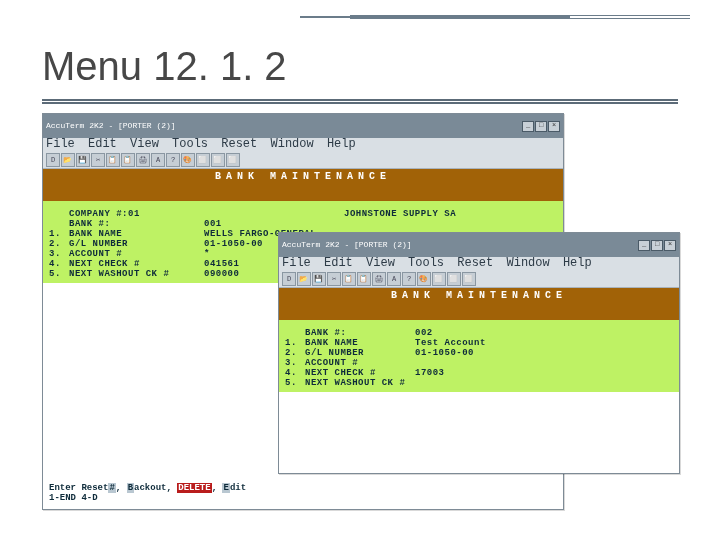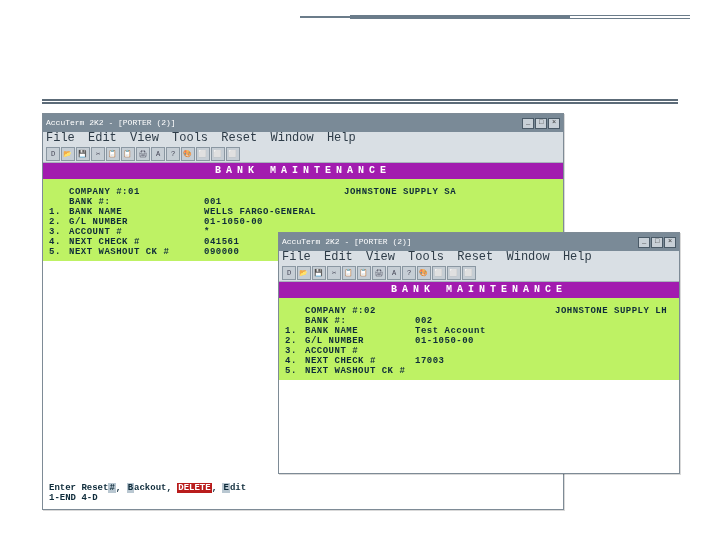--- a/index.html
+++ b/index.html
@@ -4,45 +4,46 @@
 <style>
   html,body{margin:0;padding:0;width:720px;height:540px;background:#fff;overflow:hidden;font-family:"Segoe UI",Arial,sans-serif}
   .slide{position:relative;width:720px;height:540px}
   .accent-top{position:absolute;left:350px;top:0;width:340px;height:15px;border-bottom:4px double #6b7c8a}
   .accent-top2{position:absolute;left:300px;top:8px;width:270px;height:8px;border-bottom:2px solid #6b7c8a}
   .slide-title{position:absolute;left:42px;top:44px;font-size:40px;color:#474747;font-weight:400}
   .title-underline{position:absolute;left:42px;top:99px;width:636px;border-top:5px double #5c6b78}
   .window{position:absolute;background:#fff;border:1px solid #7e8b96;box-shadow:1px 1px 0 rgba(0,0,0,.15);font-family:"Lucida Console","Courier New",monospace;font-size:9px;color:#0e2b3a}
   .win1{left:42px;top:113px;width:520px;height:395px}
   .win2{left:278px;top:232px;width:400px;height:240px}
-  .titlebar{background:#7a8a97;color:#fff;height:18px;font-size:8px;padding:0 3px;line-height:12px;display:flex;justify-content:space-between;align-items:center}
+  .titlebar{background:#7a8a97;color:#fff;height:24px;font-size:8px;padding:0 3px;line-height:12px;display:flex;justify-content:space-between;align-items:center}
   .tbtns{display:flex;gap:1px}
   .tbtn{width:10px;height:9px;background:#c8d0d7;border:1px solid #4a5a67;font-size:7px;line-height:7px;text-align:center;color:#333}
   .menubar{background:#d9dfe4;height:12px;font-size:12px;padding:1px 3px;line-height:10px;color:#2d3b47}
   .menubar span{margin-right:6px}
   .toolbar{background:#d9dfe4;height:14px;padding:1px 3px;display:flex;gap:1px;border-bottom:1px solid #a9b3bc}
   .tbicon{width:12px;height:12px;background:#c6ceD5;border:1px solid #8a97a2;font-size:7px;line-height:12px;text-align:center;color:#445}
-  .screenheader{background:#a21caf;color:#fff;text-align:center;height:16px;line-height:16px;letter-spacing:5px;font-size:10px;font-weight:bold}
+  .screenheader{background:#a16207;color:#fff;text-align:center;height:32px;line-height:16px;letter-spacing:5px;font-size:10px;font-weight:bold}
   .body{background:#bef264;padding:8px 6px 4px;font-weight:bold;letter-spacing:0.5px}
   .row{display:flex;white-space:pre}
   .colA{width:20px}
   .colB{width:135px}
   .win2 .colB{width:110px}
   .colC{width:140px}
   .colD{flex:1}
   .footer{position:absolute;left:6px;bottom:6px;font-weight:bold}
   .footer .hl{background:#b9c7d1;padding:0 1px}
   .footer .hl2{background:#b91c1c;color:#fff;padding:0 1px}
 </style>
 </head>
 <body>
 <div class="slide">
 
 <div class="accent-top"></div>
 <div class="accent-top2"></div>
+<div class="slide-title">Menu 12. 1. 2</div>
 <div class="title-underline"></div>
 
 <div class="window win1">
   <div class="titlebar">
     <span>AccuTerm 2K2 - [PORTER (2)]</span>
     <span class="tbtns">
       <span class="tbtn">_</span>
       <span class="tbtn">□</span>
       <span class="tbtn">×</span>
     </span>
@@ -130,26 +131,20 @@
     <span class="tbicon">?</span>
     <span class="tbicon">🎨</span>
     <span class="tbicon">⬜</span>
     <span class="tbicon">⬜</span>
     <span class="tbicon">⬜</span>
   </div>
   <div class="screenheader">BANK MAINTENANCE</div>
   <div class="body">
     <div class="row">
       <span class="colA"></span>
-      <span class="colB"><span>COMPANY #:</span><span>02</span></span>
-      <span class="colC"></span>
-      <span class="colD">JOHNSTONE SUPPLY LH</span>
-    </div>
-    <div class="row">
-      <span class="colA"></span>
       <span class="colB">BANK #:</span>
       <span class="colC">002</span>
     </div>
     <div class="row"><span class="colA">1.</span><span class="colB">BANK NAME</span><span class="colC">Test Account</span></div>
     <div class="row"><span class="colA">2.</span><span class="colB">G/L NUMBER</span><span class="colC">01-1050-00</span></div>
     <div class="row"><span class="colA">3.</span><span class="colB">ACCOUNT #</span><span class="colC"></span></div>
     <div class="row"><span class="colA">4.</span><span class="colB">NEXT CHECK #</span><span class="colC">17003</span></div>
     <div class="row"><span class="colA">5.</span><span class="colB">NEXT WASHOUT CK #</span><span class="colC"></span></div>
   </div>
 </div>

